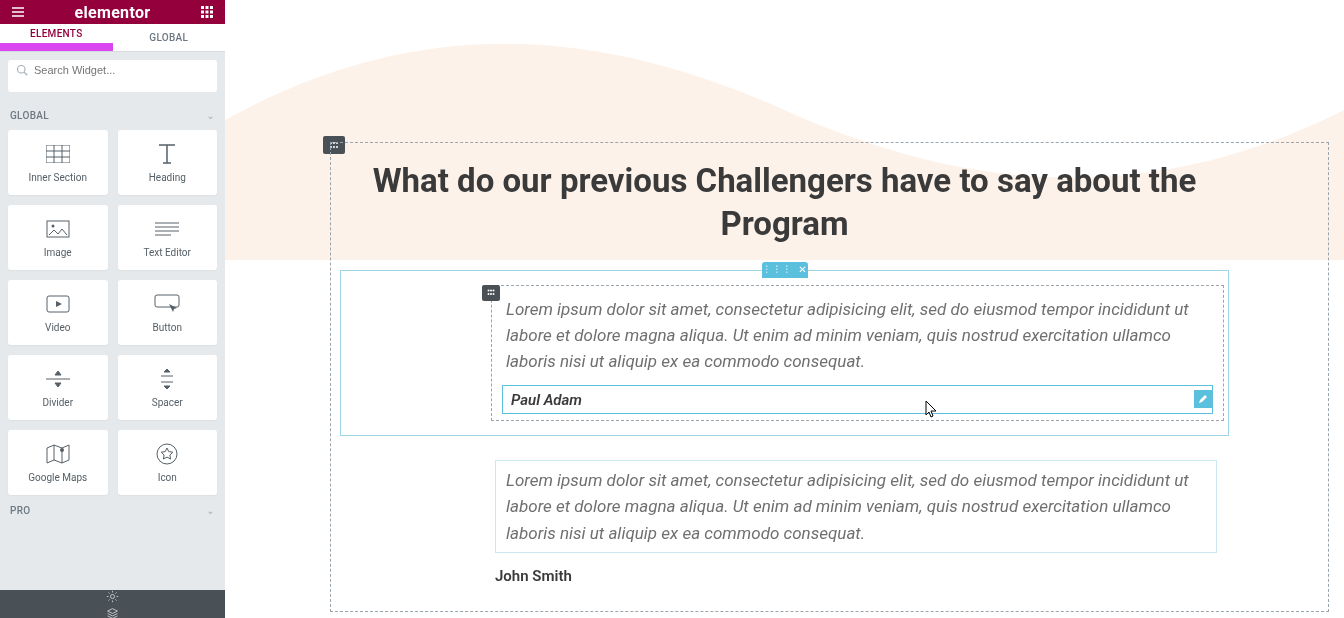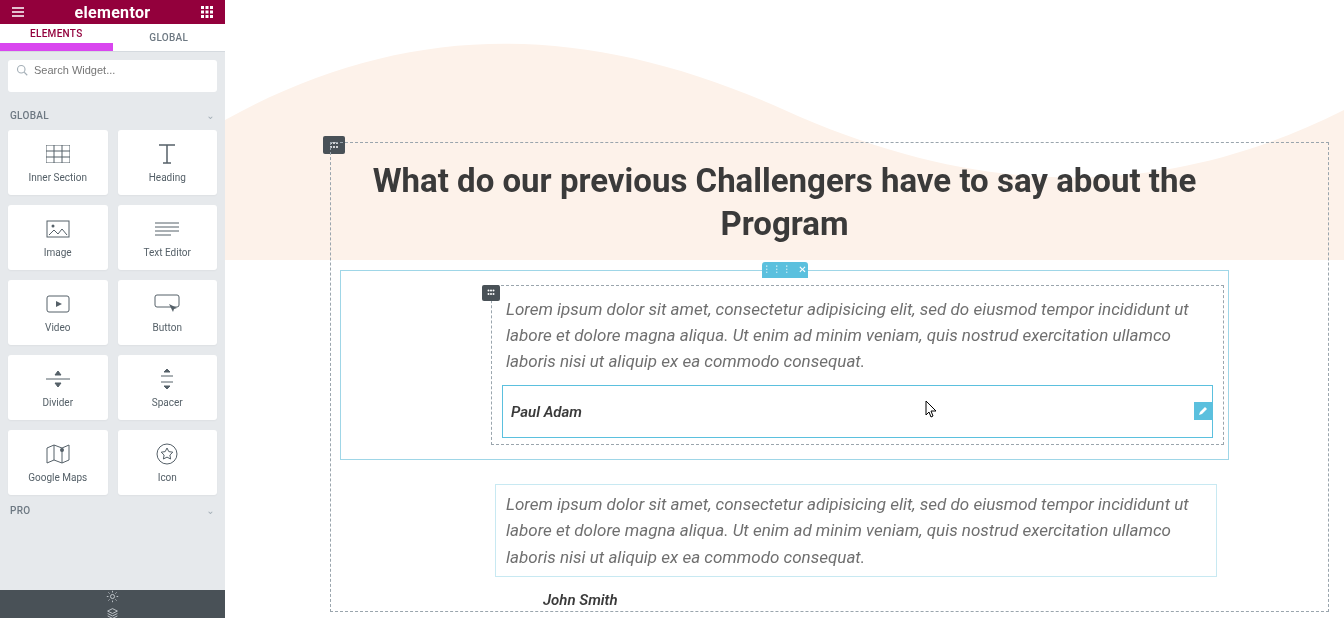--- a/index.html
+++ b/index.html
@@ -41,28 +41,28 @@
 
 .col-tab { position: absolute; left: 50%; transform: translateX(-50%); top: -9px; width: 46px; height: 16px; background: #5bc0de; border-radius: 3px 3px 0 0; display: flex; align-items: center; justify-content: center; gap: 6px; cursor: pointer; }
 .col-tab .dots { color: #fff; font-size: 9px; letter-spacing: 1px; line-height: 1; }
 .col-tab .x { color: #fff; font-size: 10px; line-height: 1; }
 
 .testi-wrap { position: relative; margin: 0 55px; }
 .col-outline { border: 1px solid #9fd6e7; padding: 14px 0; position: relative; }
 .inner-section-outline { margin: 0 12px; border: 1px dashed #9aa5ad; padding: 10px 10px 6px; position: relative; }
 .inner-handle { position: absolute; left: -10px; top: -1px; width: 18px; height: 16px; background: #495157; border-radius: 2px; display: flex; align-items: center; justify-content: center; cursor: pointer; }
 .testi-text { font-size: 17px; color: #6f6f6f; line-height: 1.55; padding: 0 4px 10px; font-style: italic; }
-.name-row { position: relative; border: 1px solid #5bc0de; background: #fff; padding: 16px 8px; }
+.name-row { position: relative; border: 1px solid #5bc0de; background: #fff; padding: 4px 8px; }
 .name-row .name { font-style: italic; font-weight: 600; font-size: 15px; color: #3a3a3a; }
 .edit-badge { position: absolute; right: 0; top: 50%; transform: translateY(-50%); width: 18px; height: 18px; background: #5bc0de; display: flex; align-items: center; justify-content: center; cursor: pointer; }
 
 .testi2 { margin: 24px 67px 0 210px; }
 .testi2 .body-box { border: 1px solid #c8e9f2; padding: 6px 10px; }
 .testi2 .testi-text { padding: 0; }
-.testi2 .name { font-style: italic; font-weight: 600; font-size: 15px; color: #3a3a3a; margin-top: 14px; margin-left: 48px; }
+.testi2 .name { font-weight: 600; font-size: 15px; color: #3a3a3a; margin-top: 14px; }
 
 .cursor { position: absolute; pointer-events: none; }
 
 
 svg { display: block; }
 </style>
 </head>
 <body>
 
 <div class="panel">

